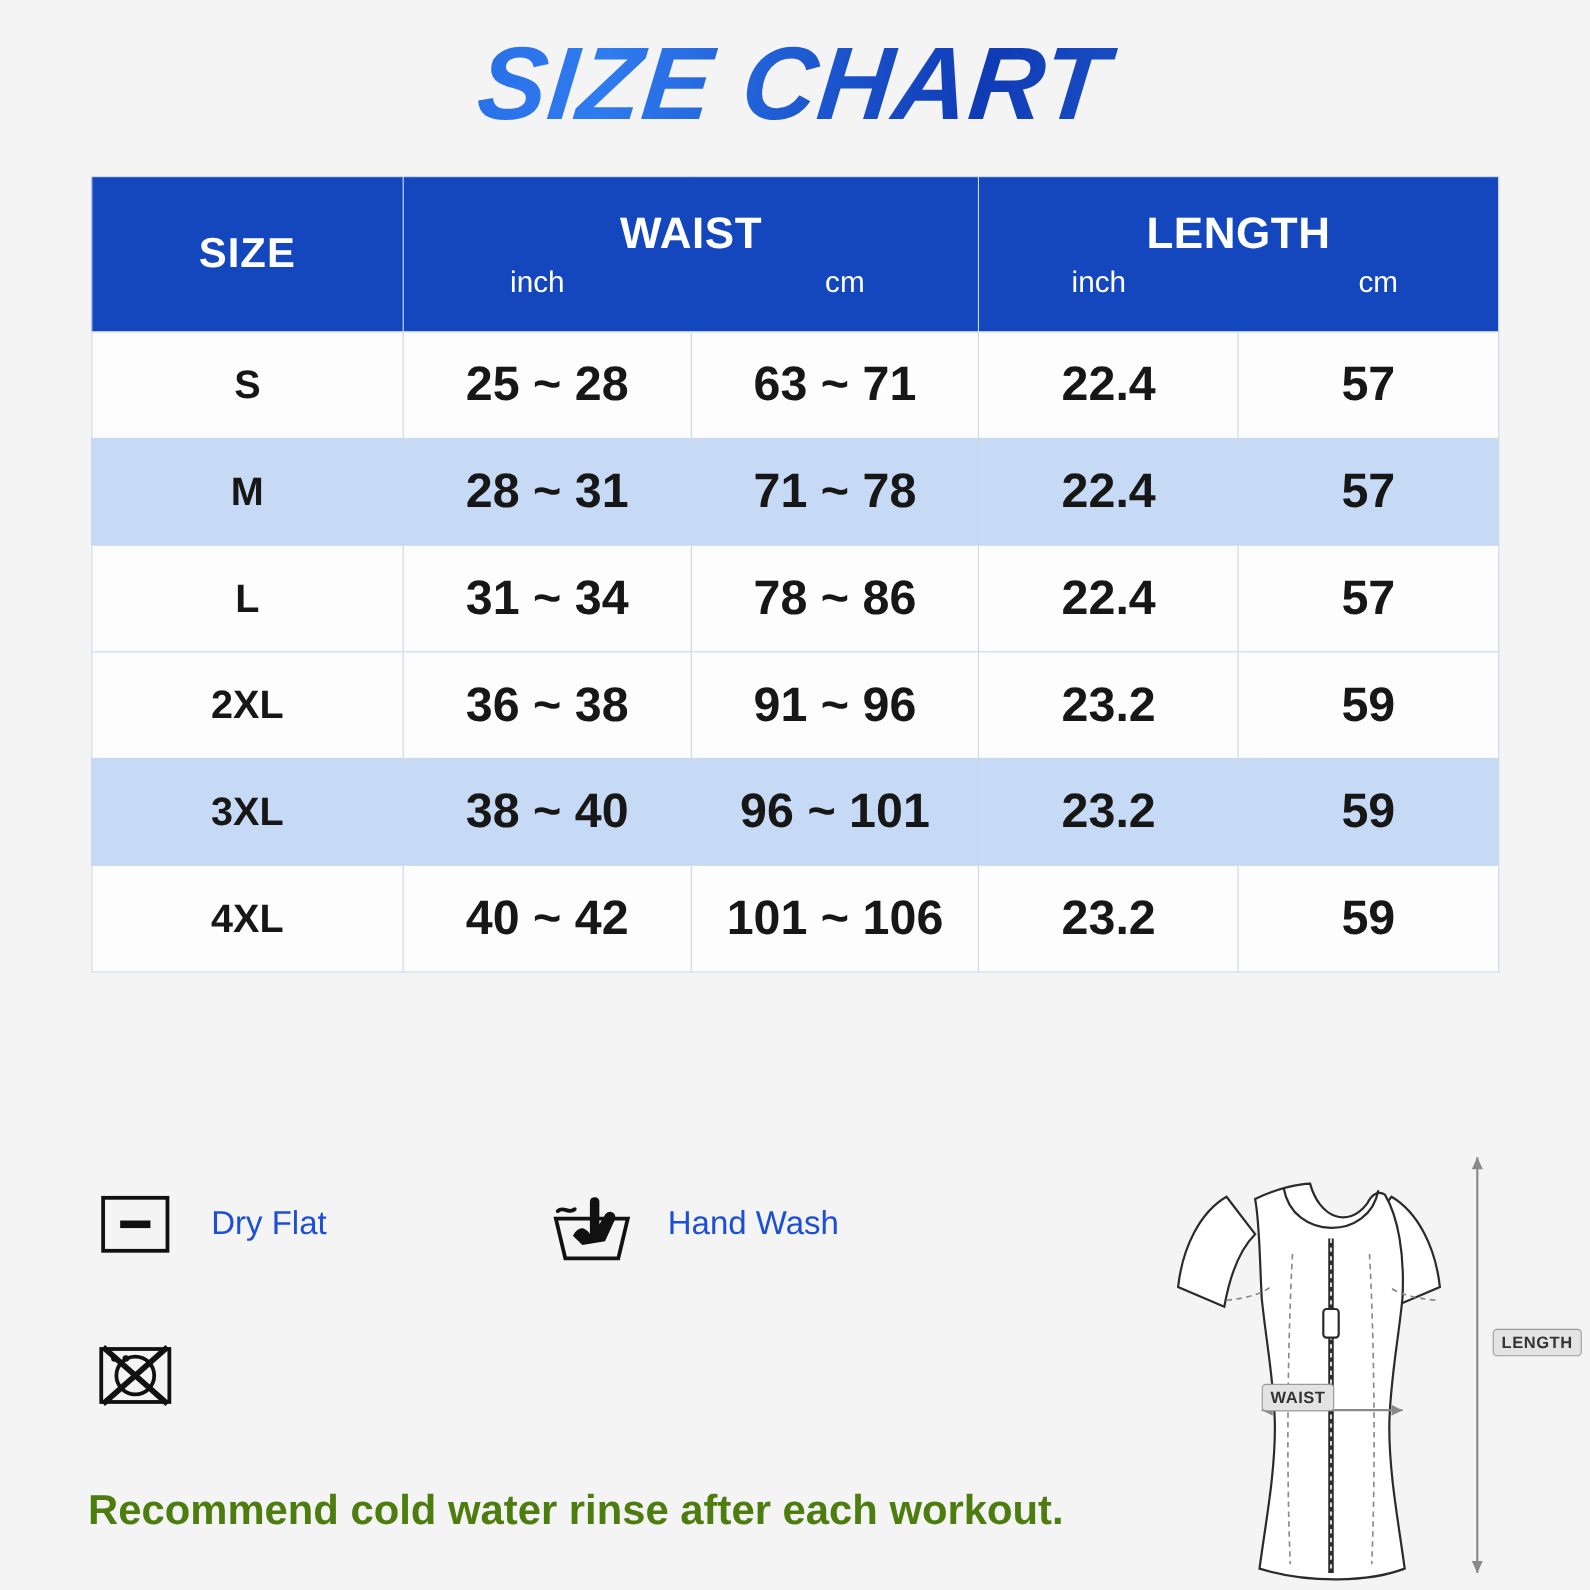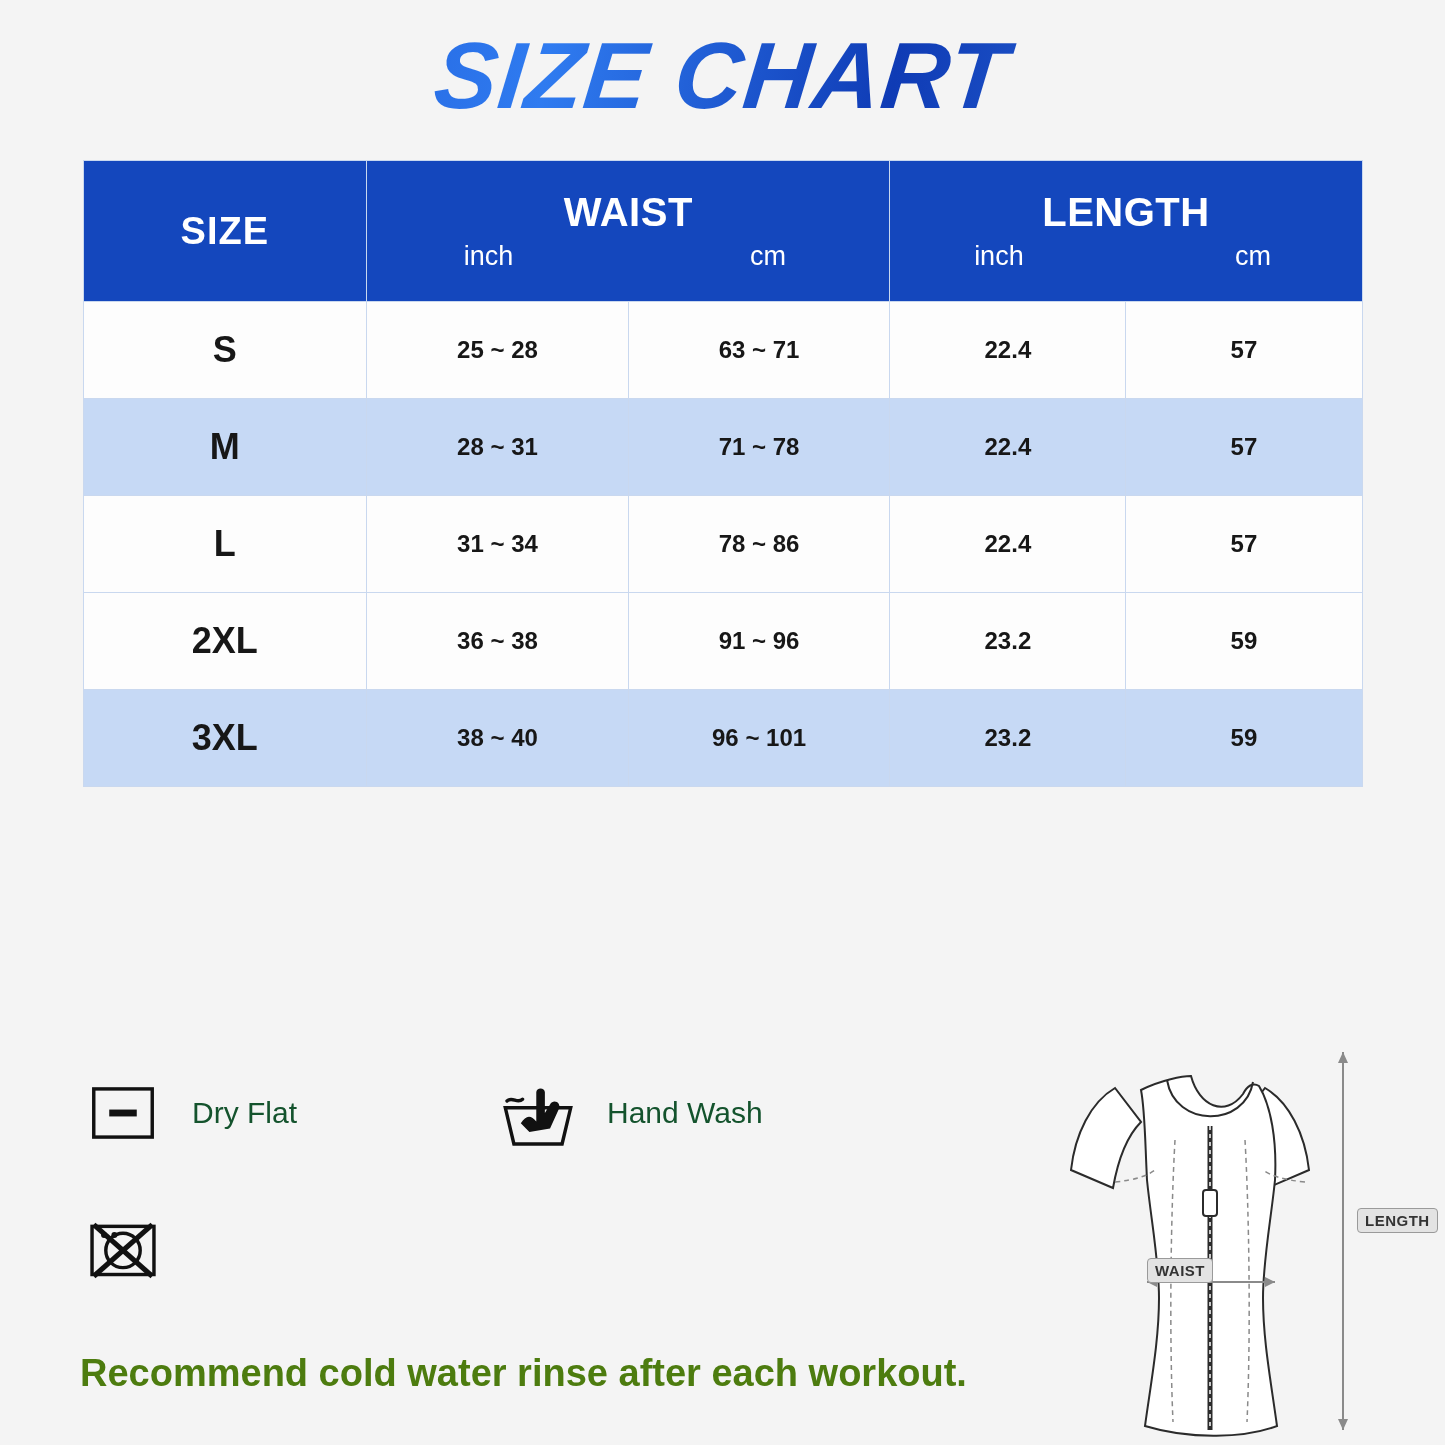--- a/index.html
+++ b/index.html
@@ -75,21 +75,21 @@
     width: 100%;
     justify-content: space-around;
     font-size: 27px;
     font-weight: normal;
     gap: 39px;
   }
   .group-units span { width: 50%; text-align: center; }
 
   tbody td {
     text-align: center;
-    font-size: 24px;
+    font-size: 44px;
     font-weight: bold;
     height: 94px;
     background: #fdfdfd;
     color: #171717;
   }
   tbody tr.alt td {
     background: #c6d9f5;
   }
   tbody td.size-cell { font-size: 36px; }
 
@@ -110,21 +110,21 @@
     grid-template-columns: 1fr 1fr;
     grid-row-gap: 48px;
   }
   .care-item {
     display: flex;
     align-items: center;
     gap: 26px;
   }
   .care-label {
     font-size: 30px;
-    color: #14532d;
+    color: #1d4ed8;
   }
   .care-icon { width: 86px; height: 86px; flex: none; }
 
   .recommend {
     position: absolute;
     left: 80px;
     top: 322px;
     font-size: 38px;
     font-weight: bold;
     color: #4d7c0f;
@@ -211,20 +211,27 @@
         <td>23.2</td>
         <td>59</td>
       </tr>
       <tr class="alt">
         <td class="size-cell">3XL</td>
         <td>38 ~ 40</td>
         <td>96 ~ 101</td>
         <td>23.2</td>
         <td>59</td>
       </tr>
+      <tr>
+        <td class="size-cell">4XL</td>
+        <td>40 ~ 42</td>
+        <td>101 ~ 106</td>
+        <td>23.2</td>
+        <td>59</td>
+      </tr>
     </tbody>
   </table>
 </div>
 
 <div class="bottom">
 
   <div class="care-grid">
 
     <div class="care-item">
       <svg class="care-icon" viewBox="0 0 100 100">

